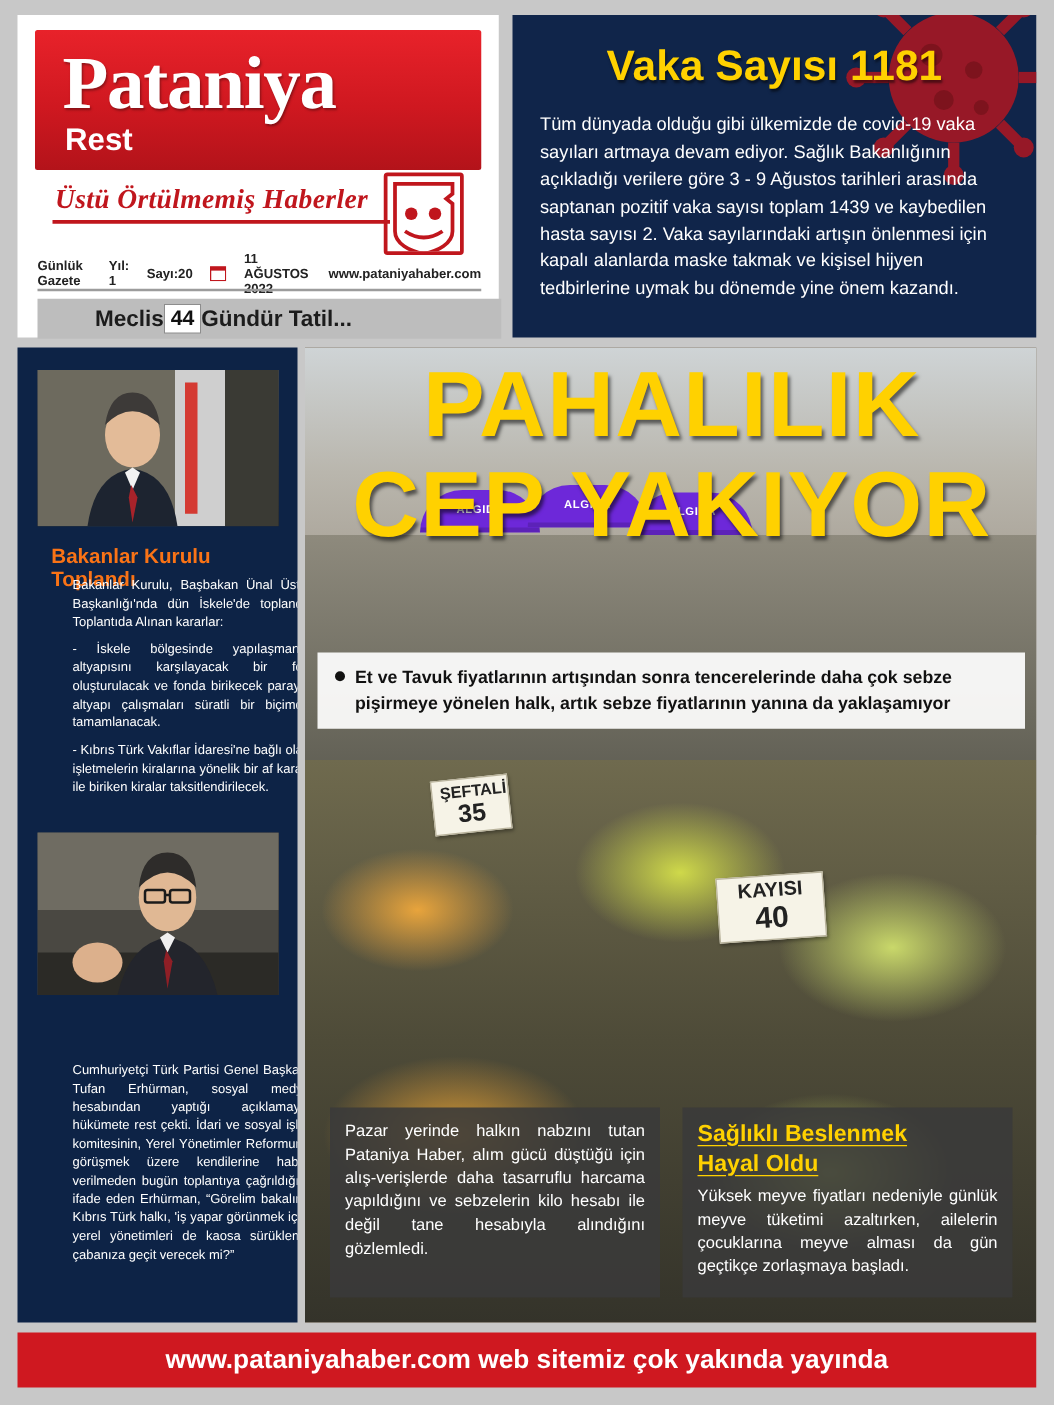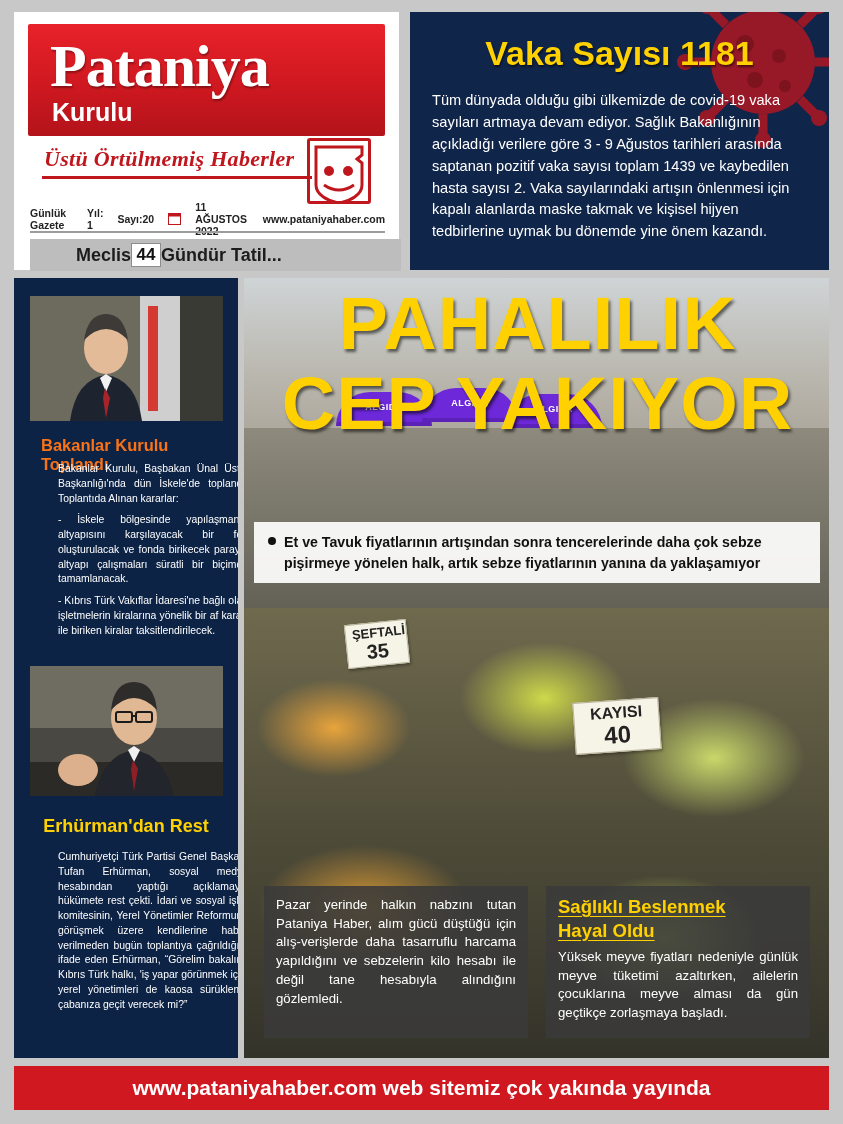--- a/index.html
+++ b/index.html
@@ -322,21 +322,21 @@
   }
 </style>
 </head>
 <body>
 
 <div id="page">
 
   <div class="masthead">
     <div class="logo-red"></div>
     <div class="logo-title">Pataniya</div>
-    <div class="logo-sub">Kurulu</div>
+    <div class="logo-sub">Rest</div>
     <div class="slogan">Üstü Örtülmemiş Haberler</div>
     <div class="slogan-rule"></div>
 
     <div class="emblem">
       <svg width="58" height="60" viewBox="0 0 58 60" aria-hidden="true">
         <path d="M6 6 h46 v8 l-5 4 5 4 v22 c0 10 -12 16 -23 18 C18 60 6 54 6 44 Z" fill="none" stroke="#c0161d" stroke-width="3"></path>
         <circle cx="19" cy="30" r="5" fill="#c0161d"></circle>
         <circle cx="38" cy="30" r="5" fill="#c0161d"></circle>
         <path d="M14 44 q15 10 30 0" fill="none" stroke="#c0161d" stroke-width="3"></path>
       </svg>
@@ -433,21 +433,20 @@
         <rect x="86" y="46" width="16" height="10" rx="2" fill="none" stroke="#1b1b1b" stroke-width="2"></rect>
         <rect x="106" y="46" width="16" height="10" rx="2" fill="none" stroke="#1b1b1b" stroke-width="2"></rect>
         <line x1="102" y1="50" x2="106" y2="50" stroke="#1b1b1b" stroke-width="2"></line>
         <path d="M64 130 q10 -42 40 -46 q30 4 40 46 Z" fill="#23252c"></path>
         <path d="M98 84 l6 12 l6 -12 l-6 -4Z" fill="#f0f0f0"></path>
         <path d="M103 94 l5 9 l-4 22 l-3 -22Z" fill="#8f1f26"></path>
         <ellipse cx="48" cy="104" rx="20" ry="16" fill="#dcb08c"></ellipse>
       </svg>
     </div>
 
-    <div class="head-yellow" style="top:538px;">Erhürman'dan Rest</div>
     <div class="left-body" style="top:572px; text-align:justify;">Cumhuriyetçi Türk Partisi Genel Başkanı Tufan Erhürman, sosyal medya hesabından yaptığı açıklamayla hükümete rest çekti. İdari ve sosyal işler komitesinin, Yerel Yönetimler Reformunu görüşmek üzere kendilerine haber verilmeden bugün toplantıya çağrıldığını ifade eden Erhürman, “Görelim bakalım, Kıbrıs Türk halkı, 'iş yapar görünmek için' yerel yönetimleri de kaosa sürükleme çabanıza geçit verecek mi?”</div>
   </div>
 
   <div class="mainphoto">
     <div class="mp-sky"></div>
     <div class="mp-market"></div>
     <div class="mp-fruit"></div>
 
     <div class="umbrella" style="left:92px; top:90px;">
       <span>ALGIDA</span>

